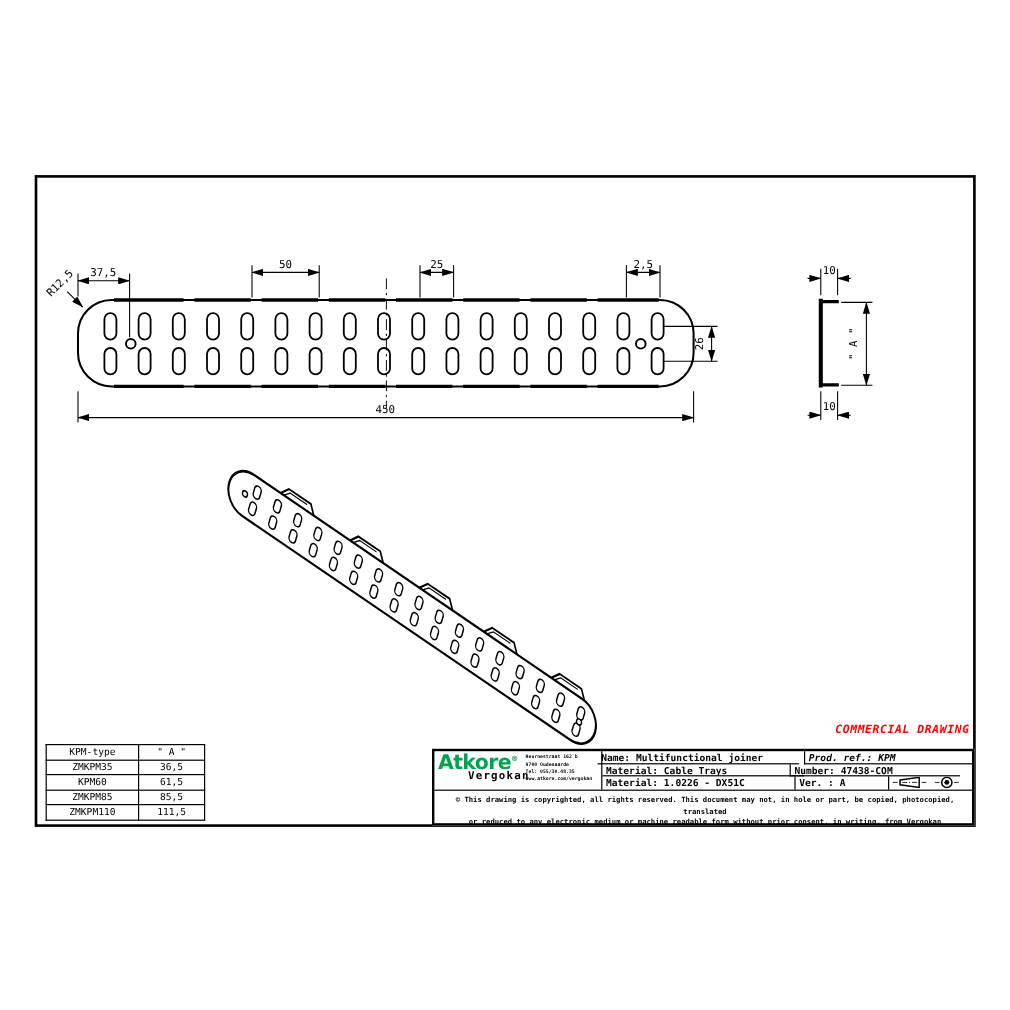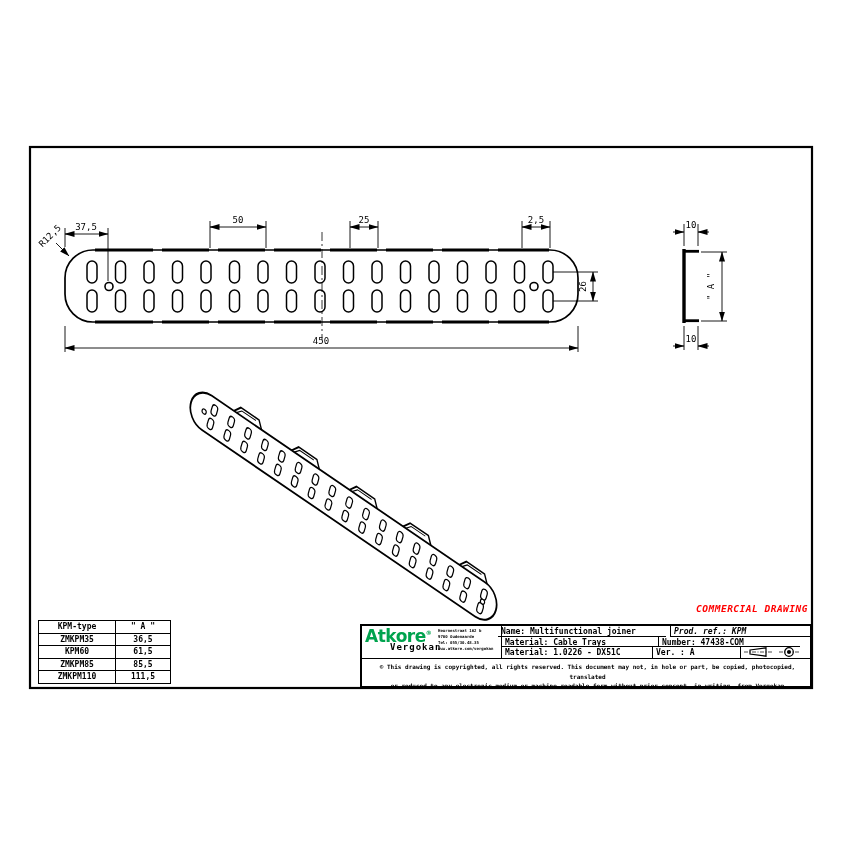--- a/index.html
+++ b/index.html
@@ -14,42 +14,42 @@
   .hole{fill:#fff;stroke:#000;stroke-width:1.6;}
   .islot{fill:#fff;stroke:#000;stroke-width:1.3;}
   .iso-outline{fill:#fff;stroke:#000;stroke-width:2;}
   .tab{fill:#fff;stroke:#000;stroke-width:1.7;}
   .tabi{fill:none;stroke:#000;stroke-width:1;}
   .heavy{stroke:#000;fill:none;stroke-linecap:butt;}
   .dim-text{font-size:9px;fill:#000;}
   .watermark{position:absolute;left:600px;top:603px;width:208px;text-align:right;
     font-weight:bold;font-size:9.5px;letter-spacing:.5px;font-style:italic;}
   .size-table{position:absolute;left:38px;top:620px;border-collapse:collapse;background:#fff;}
-  .size-table td{border:1.6px solid #000;font-weight:bold;font-size:8px;text-align:center;
+  .size-table td{border:1.6px solid #000;font-weight:normal;font-size:8px;text-align:center;
     height:11.5px;padding:0 2px;font-family:"DejaVu Sans Mono",monospace;}
   .size-table td.c1{width:72px;}
   .size-table td.c2{width:50px;}
   .title-block{position:absolute;left:360px;top:624px;width:452px;height:64px;
     border:2px solid #000;box-sizing:border-box;background:#fff;}
   .tb-cell{position:absolute;box-sizing:border-box;font-size:8px;font-weight:bold;
     white-space:nowrap;padding:1px 0 0 3px;overflow:hidden;}
   .logo-cell{left:0;top:0;width:140px;height:32px;border-right:1.6px solid #000;}
   .atkore{position:absolute;left:3px;top:0px;font-size:17px;font-weight:800;
     letter-spacing:-.5px;color:#00a34e;font-family:"DejaVu Sans",sans-serif;}
   .atkore sup{font-size:6px;}
   .vergokan{position:absolute;left:28px;top:16px;font-size:9px;font-weight:bold;
     letter-spacing:1px;color:#000;}
   .addr{position:absolute;left:76px;top:2px;width:62px;font-size:4px;line-height:1.5;
     font-weight:bold;color:#000;white-space:nowrap;}
   .f-name{left:136px;top:0;width:168px;height:10.7px;border-bottom:1.4px solid #000;}
   .f-prod{left:308px;top:0;width:142px;height:10.7px;border-left:1.4px solid #000;border-bottom:1.4px solid #000;font-style:italic;}
   .f-cat{left:140px;top:10.7px;width:168px;height:10.7px;border-bottom:1.4px solid #000;}
   .f-num{left:296px;top:10.7px;width:142px;height:10.7px;border-left:1.4px solid #000;border-bottom:1.4px solid #000;}
   .f-mat{left:140px;top:21.4px;width:168px;height:10.6px;}
-  .f-ver{left:290px;top:21.4px;width:70px;height:10.6px;border-left:1.4px solid #000;}
+  .f-ver{left:300px;top:21.4px;width:70px;height:10.6px;border-left:1.4px solid #000;}
   .f-sym{left:378px;top:21.4px;width:72px;height:10.6px;border-left:1.4px solid #000;padding:0;}
   .copyright{left:0;top:32px;width:448px;height:29px;border-top:1.8px solid #000;
     text-align:center;font-size:6px;font-weight:bold;line-height:1.6;padding-top:3px;white-space:normal;}
 </style>
 </head>
 <body>
 
 
 
 <svg id="dwg" width="842" height="842" viewBox="0 0 842 842">

